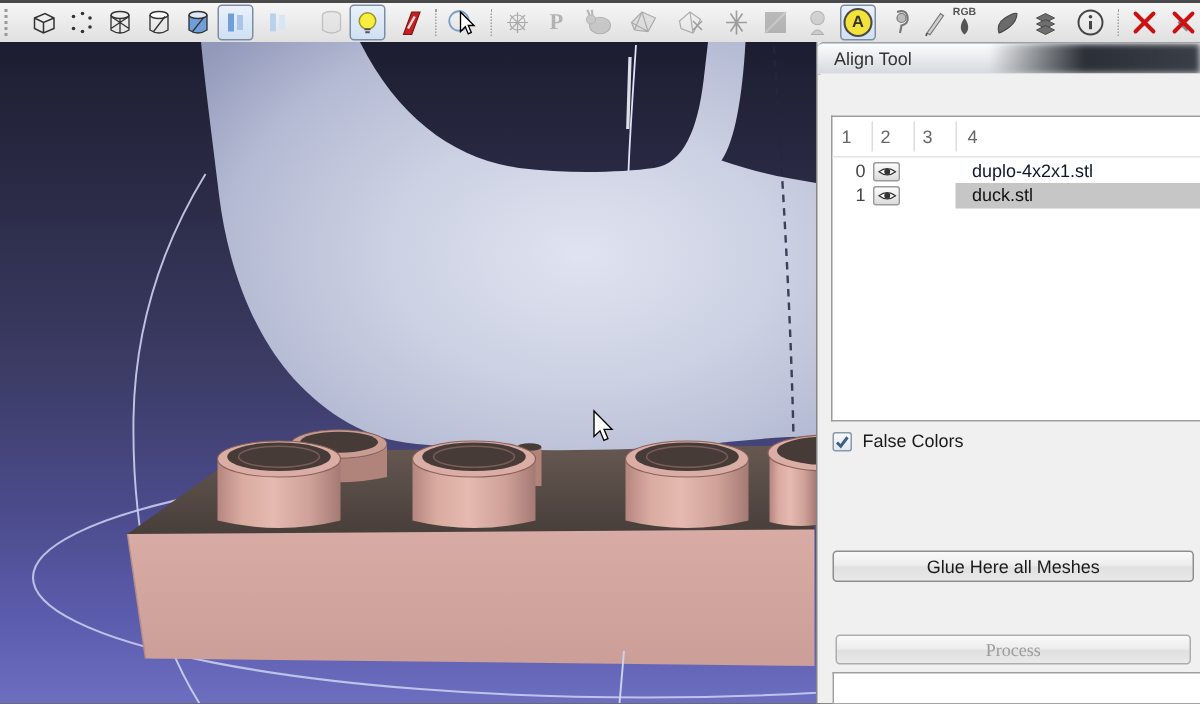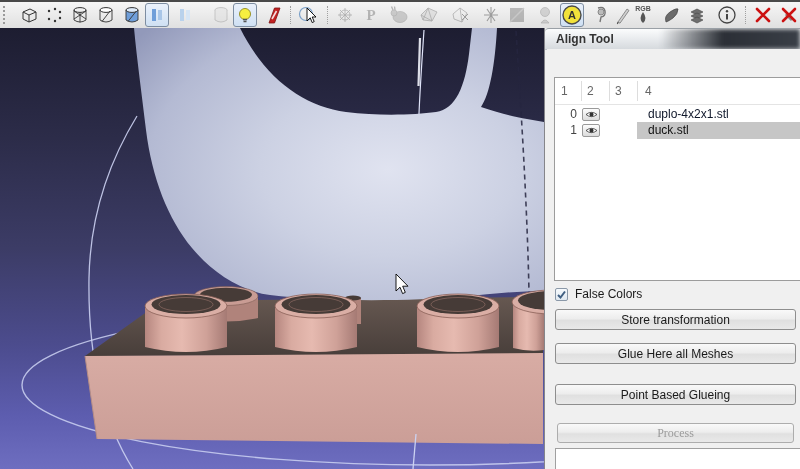--- a/index.html
+++ b/index.html
@@ -25,21 +25,21 @@
 
   
   #dialog{position:absolute;left:544px;top:28px;width:256px;height:441px;
     background:#f0f0f0;border-left:1px solid #85858a;box-sizing:border-box;}
   #dlg-titlebar{position:absolute;left:0;top:0;right:0;height:20px;
     background:linear-gradient(#fbfcfd,#d6dade);border-top:1px solid #9aa0a6;
     border-bottom:1px solid #bfc4c9;border-top-left-radius:4px;overflow:hidden;}
   #dlg-titleblur{position:absolute;right:0;top:0;width:140px;height:20px;
     background:linear-gradient(90deg,rgba(43,47,54,0) 0%,#2b2f36 45%,#3a3f47 100%);
     filter:blur(2px);}
-  #dlg-title{position:absolute;left:11px;top:3px;font-size:12px;color:#333;font-weight:bold;}
+  #dlg-title{position:absolute;left:11px;top:3px;font-size:12px;color:#333;}
   #dlg-body{position:absolute;left:2px;top:21px;right:0;bottom:0;background:#f0f0f0;}
 
   #meshtable{position:absolute;left:7px;top:28px;width:249px;height:204px;
     background:#fff;border:1px solid #9c9c9c;border-right:none;box-sizing:border-box;}
   .th{position:absolute;top:6px;font-size:12px;color:#666;}
   .thsep{position:absolute;top:3px;width:1px;height:20px;background:#ddd;}
   .thbottom{position:absolute;left:0;top:26px;right:0;height:1px;background:#e4e4e4;}
   .trow{position:absolute;left:0;right:0;height:16px;font-size:12px;}
   .rownum{position:absolute;left:6px;width:16px;text-align:right;color:#444;}
   .eyebtn{position:absolute;left:27px;top:1px;width:18px;height:13px;border:1px solid #9a9a9a;
@@ -396,23 +396,21 @@
 
       <div id="falsecolors">
         <span id="fc-box">
           <svg width="11" height="11">
               <path d="M2,6 L4.5,8.5 L9,2.5" fill="none" stroke="#3f5f82" stroke-width="2"></path>
             </svg>
         </span>
         <span id="fc-label">False Colors</span>
       </div>
 
-      <div class="dlgbtn" style="top:260px">Store transformation</div>
-      <div class="dlgbtn" style="top:294px">Glue Here all Meshes</div>
-      <div class="dlgbtn" style="top:335px">Point Based Glueing</div>
+      <div class="dlgbtn" style="top:318px">Glue Here all Meshes</div>
 
       <div class="dlgbtn disabled" style="top:374px;left:10px;width:237px;height:20px">Process</div>
 
       <div id="logpanel"></div>
     </div>
   </div>
 
 </div>
 
 </body></html>

